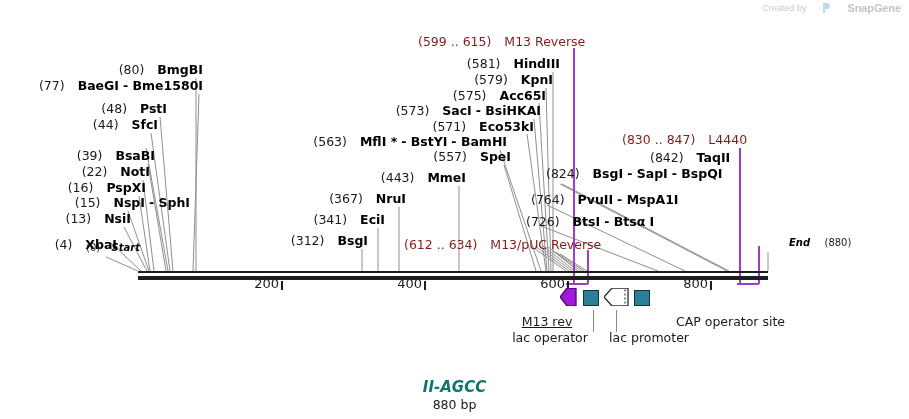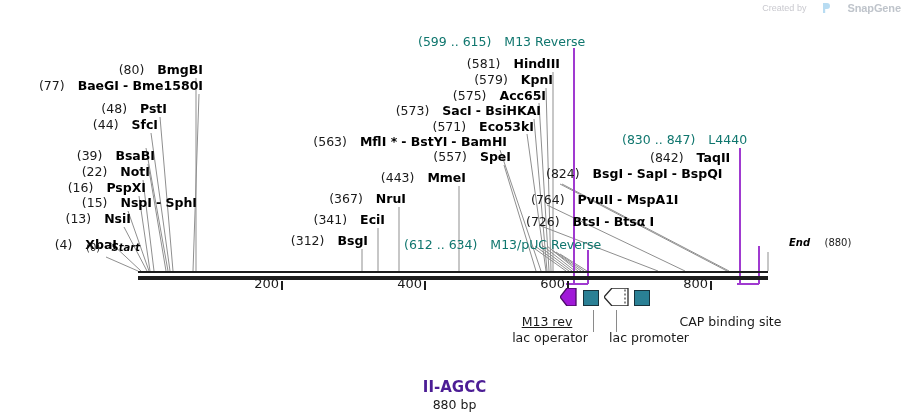--- a/index.html
+++ b/index.html
@@ -40,21 +40,21 @@
   .enz .dash { font-weight: bold; }
   .enz.right { text-align: right; }
 
   .startend { font-size: 10px; padding-left: 27px; }
   .startend .nm { font-weight: bold; font-style: italic; }
   .startend .pos { font-weight: normal; }
 
   
   .primer {
     font-size: 12.5px;
-    color: #0f766e;
+    color: #7f1d1d;
     font-family: "DejaVu Sans", sans-serif;
     font-weight: normal;
   }
   .plines { position: absolute; left:0; top:0; width:909px; height:419px; pointer-events:none; }
 
   
   #ruler-thin {
     left: 138px; top: 271px; width: 630px; height: 2px; background: #1d1d1d;
   }
   #ruler-thick {
@@ -79,22 +79,23 @@
   }
   .featlab {
     position: absolute; font-size: 12.5px; color: #1a1a1a;
     font-family: "DejaVu Sans", sans-serif; text-align: center;
   }
   .featlead { position: absolute; width: 1px; background: #8a8a8a; }
 
   
   #title {
     left: 0; top: 378px; width: 909px; text-align: center;
-    font-size: 15px; font-weight: bold; color: #4c1d95;
+    font-size: 15px; font-weight: bold; color: #0f766e;
     font-family: "DejaVu Sans", sans-serif;
+    font-style: italic;
   }
   #subtitle {
     left: 0; top: 397px; width: 909px; text-align: center;
     font-size: 12.5px; color: #1a1a1a;
     font-family: "DejaVu Sans", sans-serif;
   }
 </style>
 </head>
 <body>
 
@@ -244,21 +245,21 @@
   <div class="abs enz right" style="left:0; width:150px; top:164px;">
     <span class="pos">(22)</span>
     <span style="display:inline-block;width:5px"></span>
     <span class="nm">NotI</span>
   </div>
   <div class="abs enz right" style="left:0; width:146px; top:180px;">
     <span class="pos">(16)</span>
     <span style="display:inline-block;width:5px"></span>
     <span class="nm">PspXI</span>
   </div>
-  <div class="abs enz right" style="left:16px; width:135px; top:195px;padding-left:46px;">
+  <div class="abs enz right" style="left:9px; width:135px; top:195px;padding-left:46px;">
     <span class="pos">(15)</span>
     <span style="display:inline-block;width:5px"></span>
     <span class="nm">NspI</span>
     <span class="dash"> - </span>
     <span class="nm">SphI</span>
   </div>
   <div class="abs enz right" style="left:0; width:131px; top:211px;">
     <span class="pos">(13)</span>
     <span style="display:inline-block;width:5px"></span>
     <span class="nm">NsiI</span>
@@ -402,18 +403,18 @@
   </div>
 
   <div class="feat feat-sq" style="left:634px; top:290px;"></div>
 
   <div class="featlead" style="left:593px; top:310px; height:22px; background:#8a8a8a;"></div>
   <div class="featlead" style="left:616px; top:310px; height:22px; background:#8a8a8a;"></div>
 
   <div class="featlab" style="left:487px; top:314px; width:120px;text-decoration:underline;">M13 rev</div>
   <div class="featlab" style="left:490px; top:330px; width:120px;">lac operator</div>
   <div class="featlab" style="left:594px; top:330px; width:110px;">lac promoter</div>
-  <div class="featlab" style="left:573px; top:314px; width:315px;">CAP binding site</div>
+  <div class="featlab" style="left:573px; top:314px; width:315px;">CAP operator site</div>
 
   <div class="abs" id="title">II-AGCC</div>
   <div class="abs" id="subtitle">880 bp</div>
 
 </div>
 
 </body></html>

